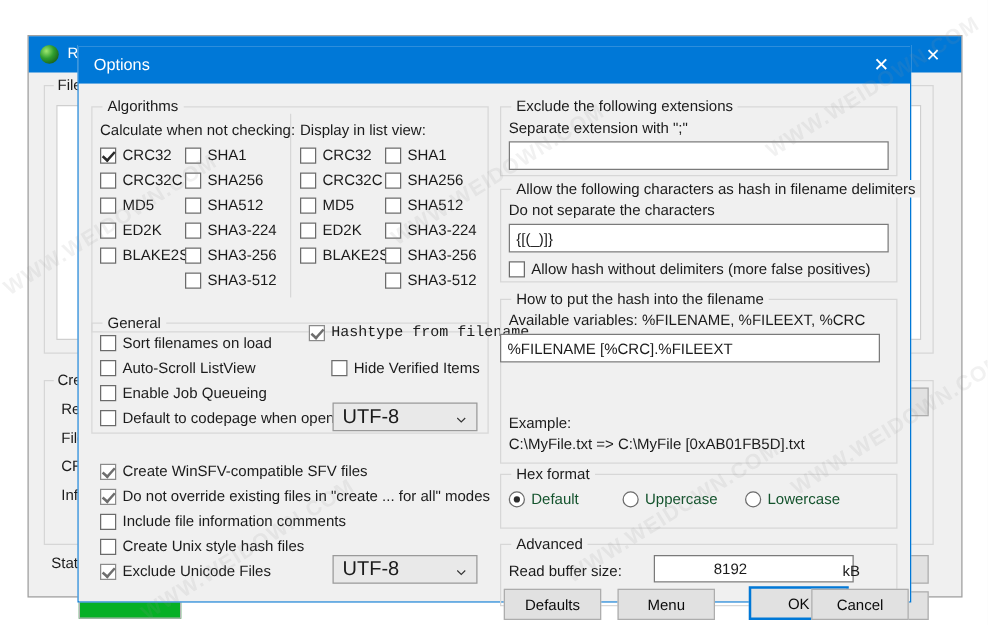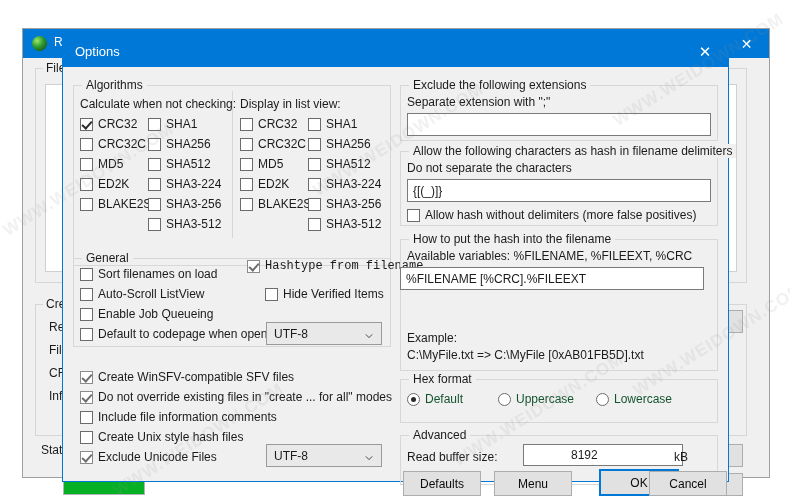--- a/index.html
+++ b/index.html
@@ -144,21 +144,21 @@
   .tin {
     position:absolute; background:#fff; border:1px solid #7a7a7a;
     font-size: 12px; color:#1b1b1b;
     display:flex; align-items:center; padding-left: 5px;
     font-family: "Liberation Sans", sans-serif;
   }
 
   
   .combo {
     position:absolute; background:#e9e9e9; border:1px solid #9a9a9a;
-    font-size:12px; color:#1b1b1b; display:flex; align-items:center;
+    font-size:16px; color:#1b1b1b; display:flex; align-items:center;
     padding-left: 7px; cursor: default;
   }
   .combo .arw {
     position:absolute; right: 8px; top: 50%; margin-top:-2px;
     width:8px; height:8px;
   }
 
   
   .lbl { position:absolute; font-size:12px; color:#1b1b1b; white-space:nowrap; }
 

